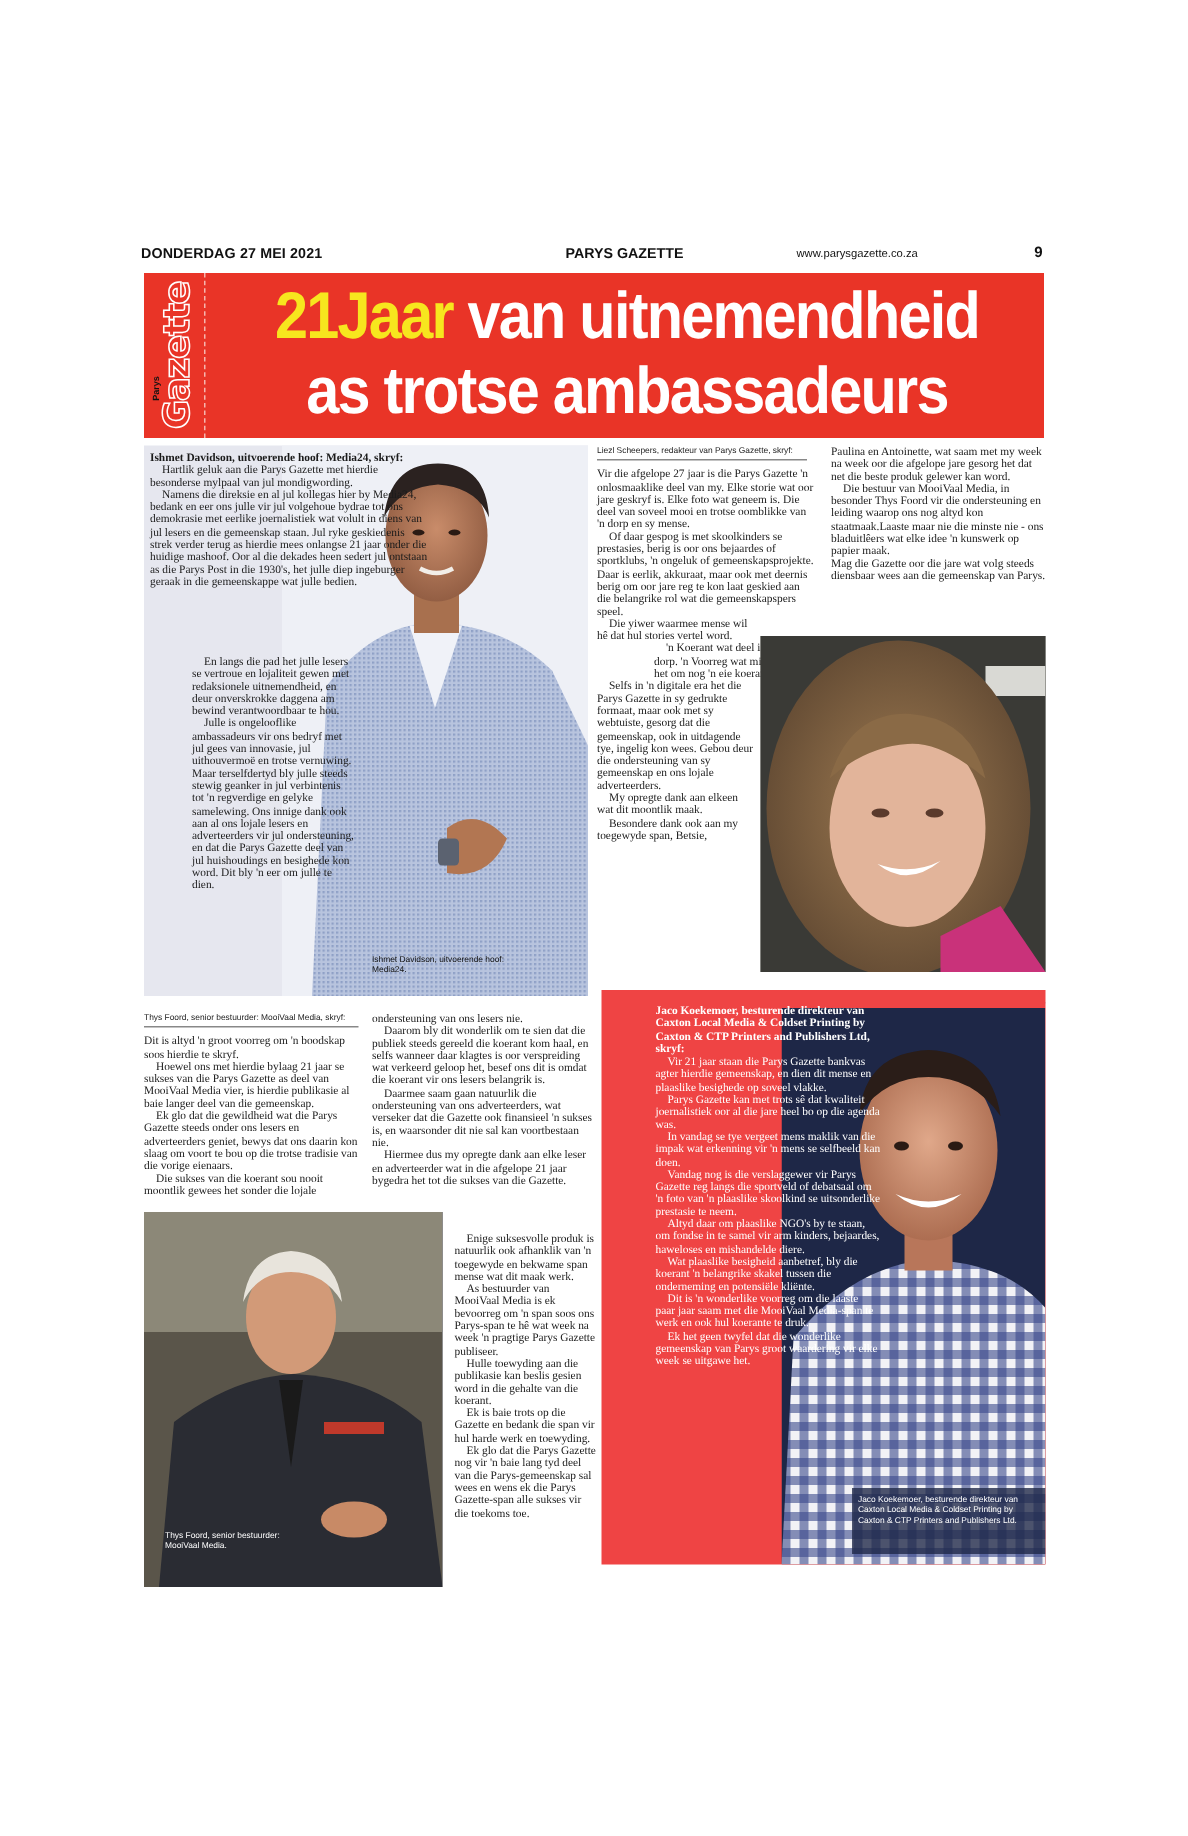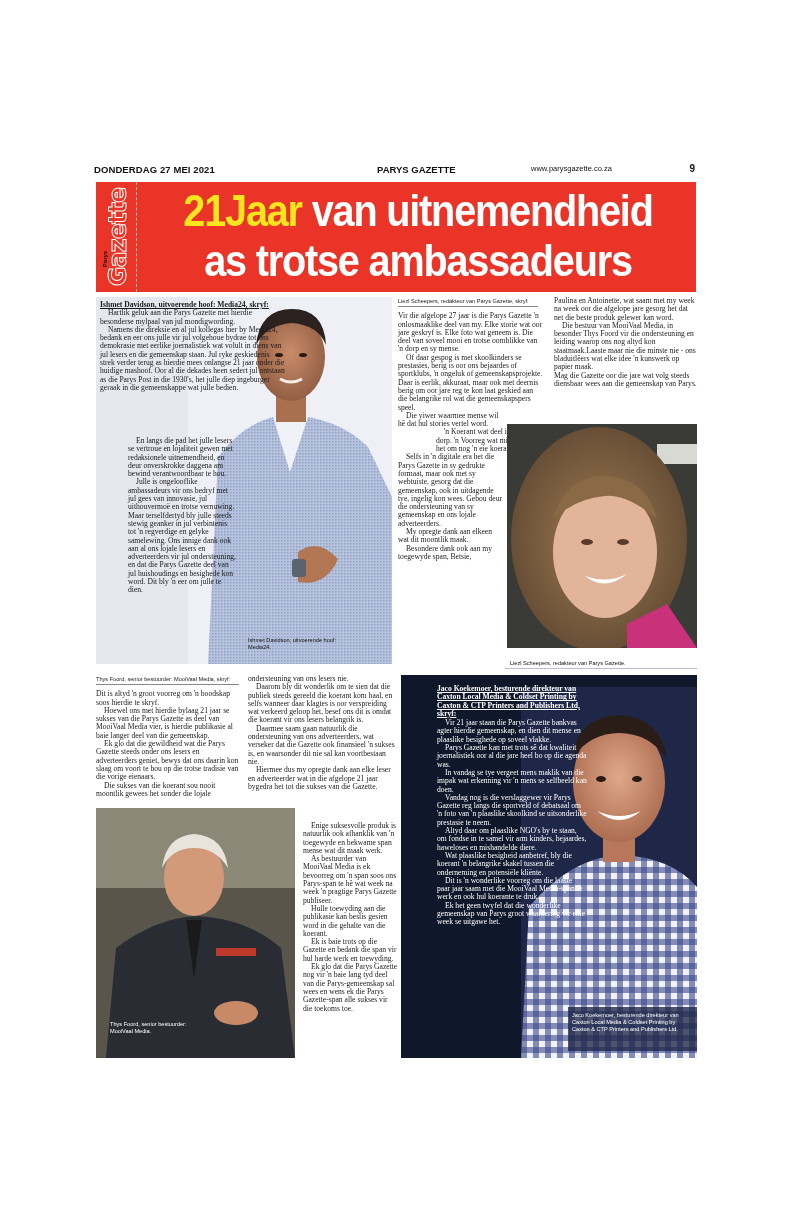--- a/index.html
+++ b/index.html
@@ -17,21 +17,21 @@
   .banner .logo { position:absolute; left:0; top:0; width:40px; height:110px; border-right:1px dashed #f5b5ae; }
   .banner .logo .gz { position:absolute; left:-28px; top:42px; width:100px; height:26px; transform:rotate(-90deg); font-family:"DejaVu Sans", sans-serif; font-weight:bold; font-size:24px; color:#e93427; -webkit-text-stroke:1px #fff; text-align:center; letter-spacing:-1px; line-height:26px; }
   .banner .logo .parys { position:absolute; left:-4px; top:74px; width:26px; transform:rotate(-90deg); font-family:"Liberation Sans", sans-serif; font-weight:bold; font-size:6px; color:#111; text-align:center; }
   .banner .headline { position:absolute; left:44px; top:4px; width:556px; text-align:center; font-family:"Liberation Sans", sans-serif; font-weight:bold; color:#fff; font-size:44px; line-height:50px; letter-spacing:-1.3px; transform:scaleX(0.9); transform-origin:center; }
   .banner .headline .yellow { color:#f7e61e; }
 
   
   .txt { font-family:"Liberation Serif", serif; font-size:7.6px; line-height:8.3px; color:#1a1a1a; text-align:left; }
   .txt p { margin:0; text-indent:8px; }
   .txt p.noind { text-indent:0; }
-  .byline { font-family:"Liberation Serif", serif; font-weight:bold; font-size:7.6px; line-height:8.3px;text-decoration:underline; }
+  .byline { font-family:"Liberation Serif", serif; font-weight:bold; font-size:7.6px; line-height:8.3px; }
   .kicker { font-family:"Liberation Sans", sans-serif; font-size:5.6px; color:#222; border-bottom:1px solid #888; padding-bottom:1px; }
 
   
   .box1 { position:absolute; left:96px; top:297px; width:296px; height:367px; background:#e6e7ef; overflow:hidden; }
   .box1 .photo { position:absolute; left:92px; top:0px; width:204px; height:367px; }
   .box1 .text1 { position:absolute; left:4px; top:4px; width:186px; }
   .box1 .text2 { position:absolute; left:4px; top:131px; width:108px;margin-left:28px; }
   .cap { font-family:"Liberation Sans", sans-serif; font-size:5.6px; line-height:7px; color:#111; }
   .box1 .cap { position:absolute; left:152px; top:340px; width:110px; }
 
@@ -45,21 +45,21 @@
 
   
   .col4 { position:absolute; left:96px; top:675px; width:146px; }
   .col4 .kicker { width:143px; margin-bottom:5px; }
   .col5a { position:absolute; left:248px; top:675px; width:150px; }
   .col5b { position:absolute; left:303px; top:810px; width:95px; }
   .fphoto { position:absolute; left:96px; top:808px; width:199px; height:250px; background:#2d2e33; overflow:hidden; }
   .fphoto .cap { position:absolute; left:14px; top:213px; color:#fff; width:80px; }
 
   
-  .box2 { position:absolute; left:401px; top:675px; width:296px; height:383px; background:#0f172a; overflow:hidden; }
+  .box2 { position:absolute; left:401px; top:660px; width:296px; height:383px; background:#ef4444; overflow:hidden; }
   .box2 .txt, .box2 .byline { color:#fff; }
   .box2 .text { position:absolute; left:36px; top:10px; width:150px; }
   .box2 .text .byline { margin-bottom:1px; }
   .box2 .photo { position:absolute; left:120px; top:12px; width:176px; height:371px; }
   .box2 .capbox { position:absolute; left:167px; top:332px; width:129px; height:44px; background:rgba(30,39,71,0.78); }
   .box2 .capbox .cap { color:#fff; padding:5px 4px; }
 </style>
 </head>
 <body>
 

